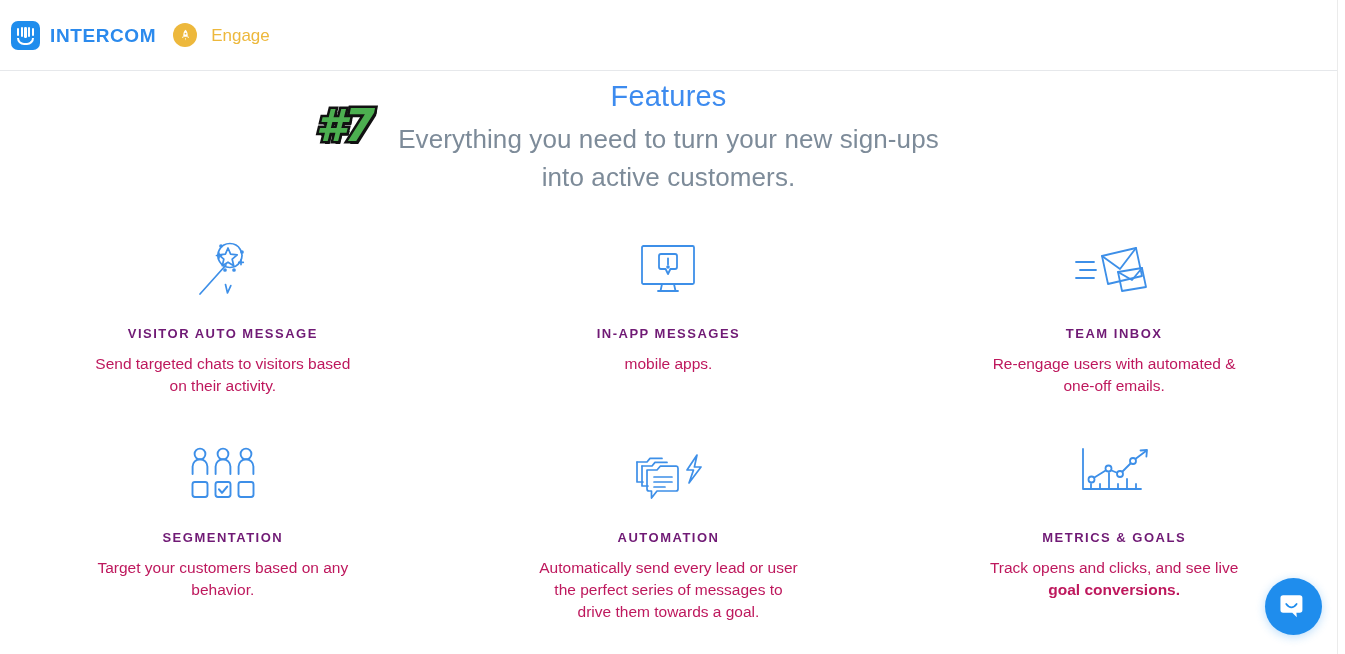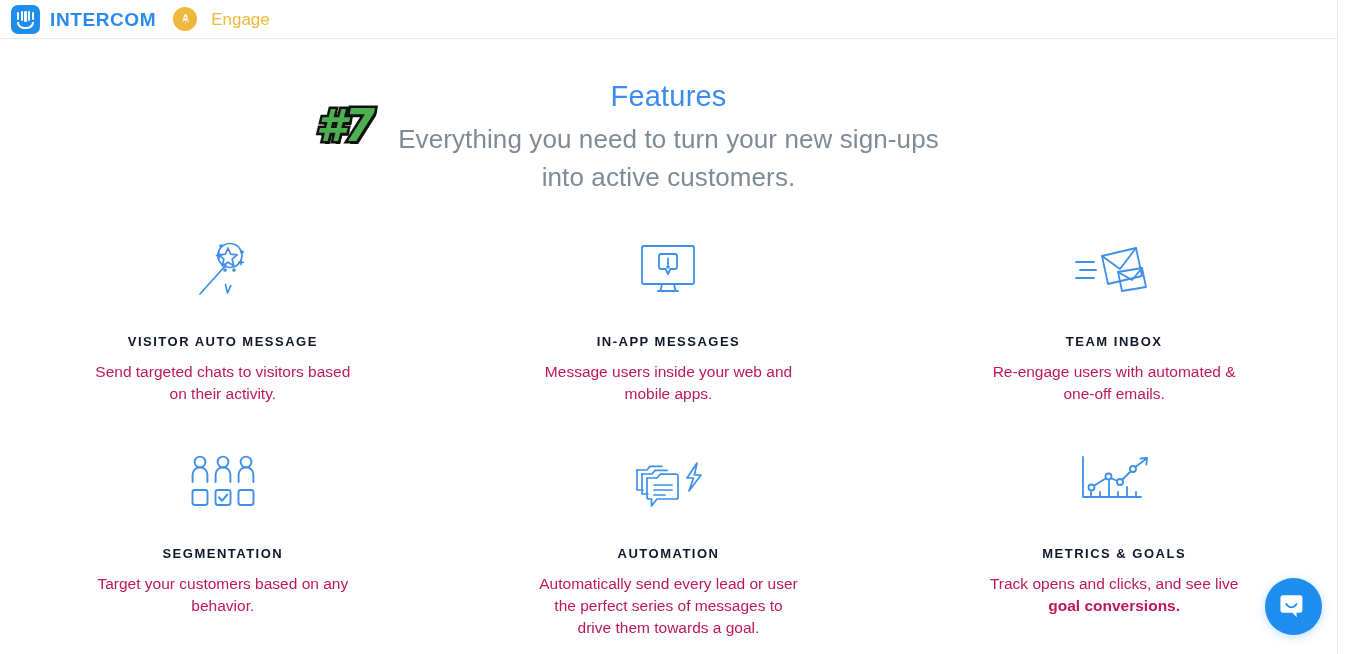--- a/index.html
+++ b/index.html
@@ -18,21 +18,21 @@
     width: 1345px;
     height: 654px;
     background: #ffffff;
   }
 
   
   .header {
     position: absolute;
     top: 0; left: 0;
     width: 1337px;
-    height: 39px;
+    height: 71px;
     background: #ffffff;
     border-bottom: 1px solid #e6e8eb;
     display: flex;
     align-items: center;
   }
   .brand {
     display: flex;
     align-items: center;
     margin-left: 11px;
     gap: 10px;
@@ -154,25 +154,25 @@
     text-align: center;
     padding: 0 18px;
   }
   .feature-icon {
     height: 70px;
     display: flex;
     align-items: center;
     justify-content: center;
   }
   .feature-title {
-    margin-top: 28px;
+    margin-top: 20px;
     font-size: 13px;
     font-weight: bold;
     letter-spacing: 1.5px;
-    color: #0f172a;
+    color: #701a75;
     text-transform: uppercase;
   }
   .feature-desc {
     margin-top: 12px;
     font-size: 15.5px;
     font-weight: 300;
     color: #be185d;
     line-height: 22px;
     max-width: 300px;
     margin-left: auto;
@@ -276,21 +276,20 @@
         <svg width="64" height="60" viewBox="0 0 64 60" fill="none" stroke="#3d8fe8" stroke-width="1.8" stroke-linecap="round" stroke-linejoin="round">
           <rect x="6" y="5" width="52" height="38" rx="1.5"></rect>
           <path d="M22 50h20M26 43l-1.5 7M38 43l1.5 7"></path>
           <path d="M25 13h14a2 2 0 0 1 2 2v11a2 2 0 0 1 -2 2h-4.6l-2.4 5 -2.4 -5H25a2 2 0 0 1 -2 -2V15a2 2 0 0 1 2 -2z"></path>
           <path d="M32 17.5v6"></path>
           <circle cx="32" cy="26" r="0.9" fill="#3d8fe8"></circle>
         </svg>
       </div>
       <div class="feature-title">IN-APP MESSAGES</div>
       <div class="feature-desc">
-        <span style="display: block;">Message users inside your web and</span>
         <span style="display: block;">mobile apps.</span>
       </div>
     </div>
 
     <div class="feature">
       <div class="feature-icon">
         <svg width="80" height="58" viewBox="0 0 80 58" fill="none" stroke="#3d8fe8" stroke-width="1.8" stroke-linecap="round" stroke-linejoin="round">
           <path d="M2 20h18M6 28h16M2 36h18"></path>
           <path d="M28 14 L62 6 L68 34 L34 42 Z"></path>
           <path d="M28 14 L46 27 L62 6"></path>

